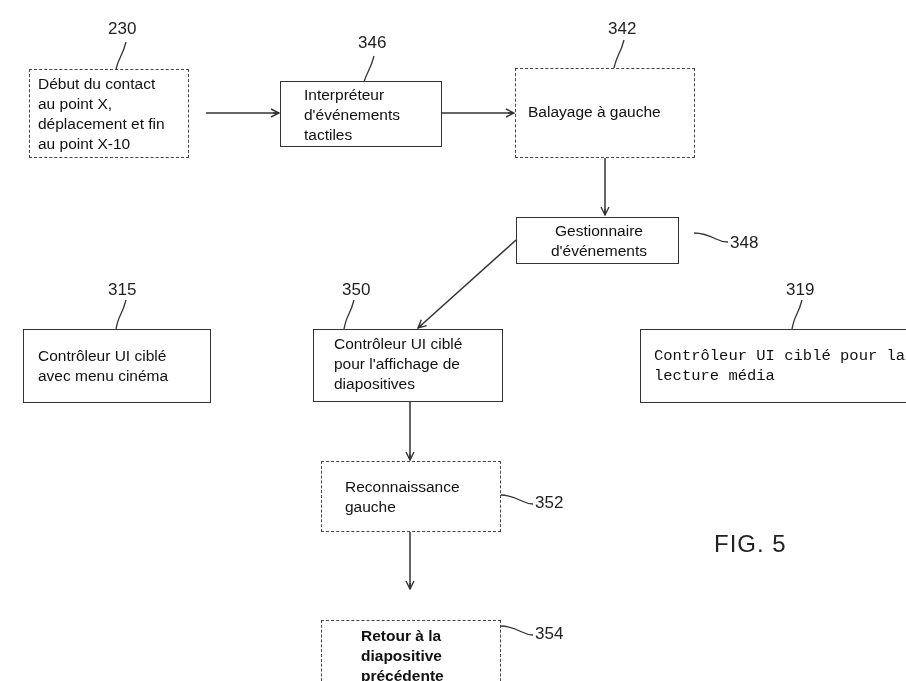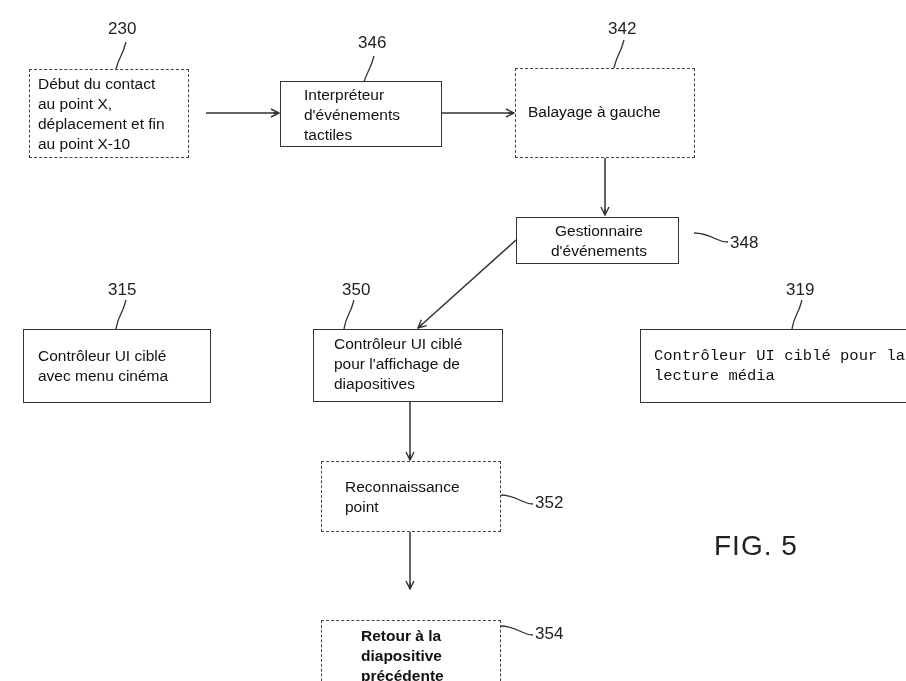--- a/index.html
+++ b/index.html
@@ -5,21 +5,21 @@
   html, body { margin: 0; padding: 0; background: #ffffff; }
   body { width: 906px; height: 681px; position: relative; overflow: hidden;
          font-family: "Liberation Sans", sans-serif; color: #111; }
   #canvas { position: absolute; left: 0; top: 0; width: 906px; height: 681px; }
   .box { position: absolute; box-sizing: border-box; background: #fff;
          font-size: 15.5px; line-height: 20px; color: #111; }
   .solid { border: 1.6px solid #333; }
   .dashed { border: 1.8px dashed #444; }
   .txt { position: absolute; white-space: pre-line; }
   .ref { position: absolute; font-size: 17px; color: #222; }
-  .fig { position: absolute; font-size: 28px; color: #222; letter-spacing: 1px; }
+  .fig { position: absolute; font-size: 24px; color: #222; letter-spacing: 1px; }
 </style>
 </head>
 <body>
 
 <svg id="canvas" width="906" height="681">
   <defs>
     <marker id="arrow" markerWidth="10" markerHeight="10" refX="9" refY="5" orient="auto" markerUnits="userSpaceOnUse">
       <path d="M1,1 L9,5 L1,9 M3,5 L9,5" fill="none" stroke="#333" stroke-width="1.4"></path>
     </marker>
   </defs>
@@ -82,21 +82,21 @@
 </div>
 
 <div class="ref" style="left:786px; top:280px;">319</div>
 <div class="box solid" style="left:640px; top:329px; width:272px; height:74px;font-family:Liberation Mono, monospace;">
   <div class="txt" style="left:13px; top:16px;">Contrôleur UI ciblé pour la
 lecture média</div>
 </div>
 
 <div class="box dashed" style="left:321px; top:461px; width:180px; height:71px;">
   <div class="txt" style="left:23px; top:15px;">Reconnaissance
-point</div>
+gauche</div>
 </div>
 <div class="ref" style="left:535px; top:493px;">352</div>
 
 <div class="box dashed" style="left:321px; top:620px; width:180px; height:71px;font-weight:bold;">
   <div class="txt" style="left:39px; top:5px;">Retour à la
 diapositive
 précédente</div>
 </div>
 <div class="ref" style="left:535px; top:624px;">354</div>
 

